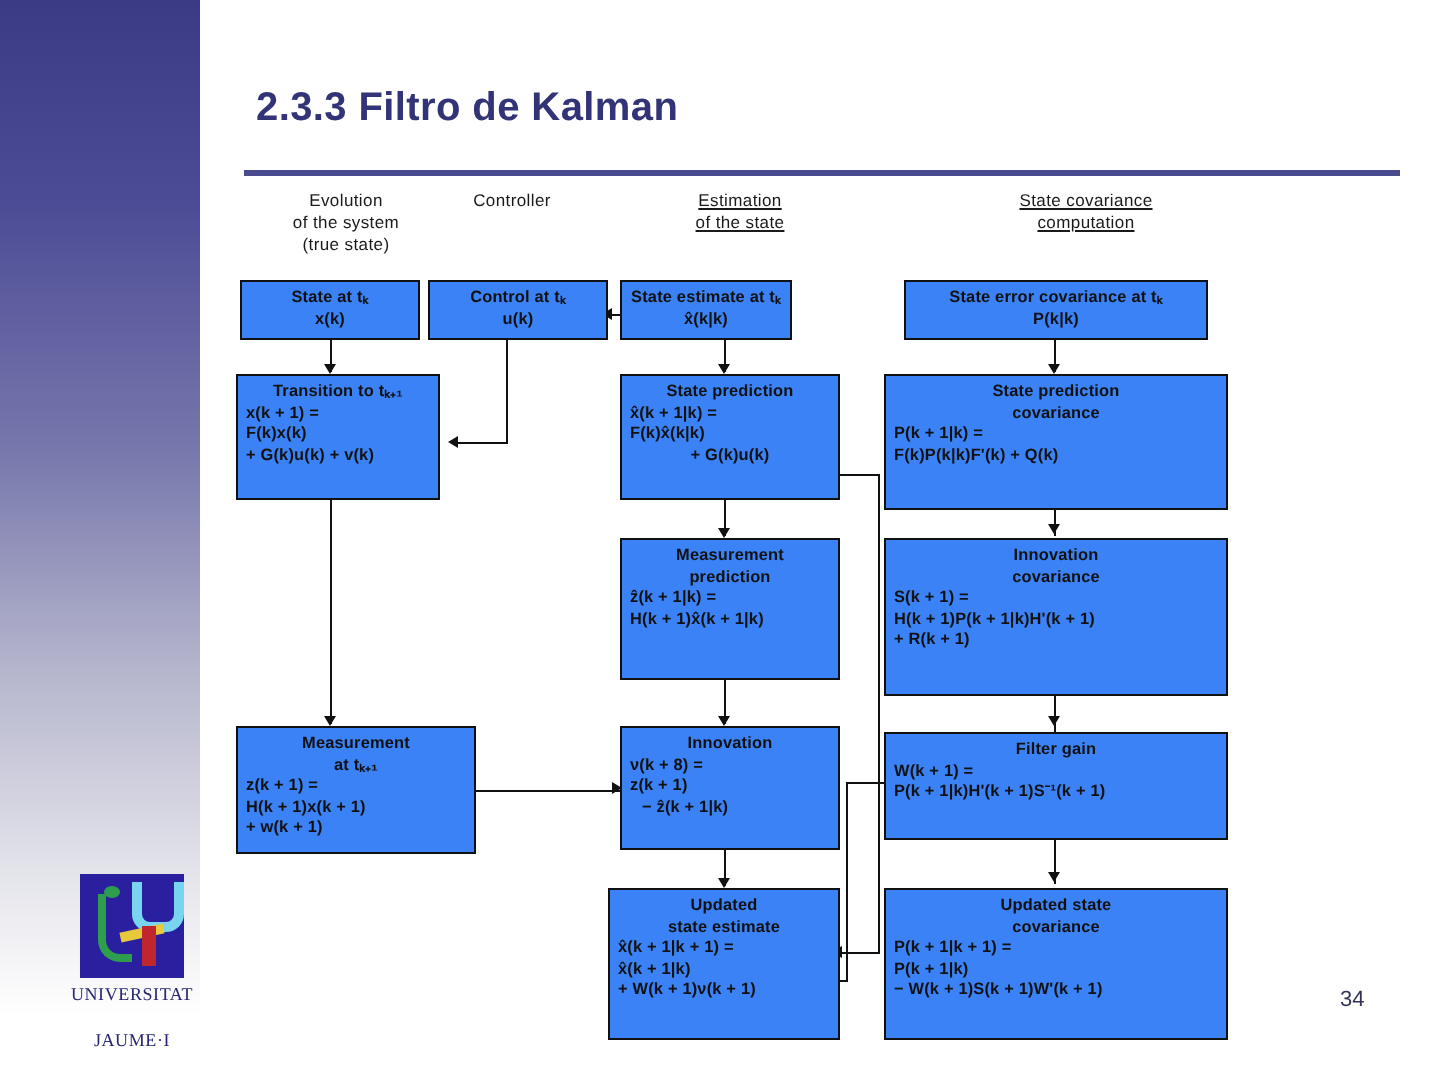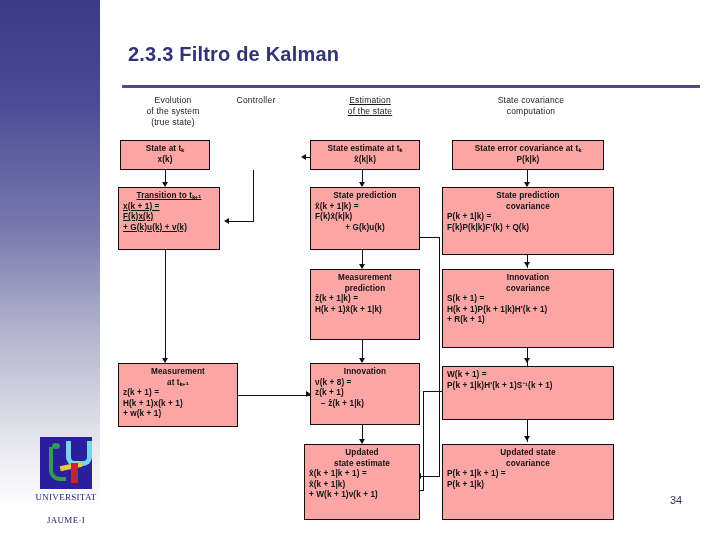--- a/index.html
+++ b/index.html
@@ -57,21 +57,21 @@
     position: absolute;
     text-align: center;
     font-size: 8.5px;
     color: #1a1a1a;
     line-height: 11px;
     letter-spacing: 0.2px;
   }
   .node {
     position: absolute;
     border: 1.4px solid #111111;
-    background: #fca5a5;
+    background: #3b82f6;
     box-sizing: border-box;
     font-size: 8.2px;
     color: #111111;
     line-height: 10.6px;
     padding: 3px 4px 2px 4px;
     letter-spacing: 0.1px;
   }
   .node .hd {
     display: block;
     text-align: center;
@@ -154,21 +154,21 @@
     <div>of the system</div>
     <div>(true state)</div>
   </div>
   <div class="col-head" style="left:208px;top:95px;width:96px;">
     <div>Controller</div>
   </div>
   <div class="col-head" style="left:310px;top:95px;width:120px;text-decoration:underline;">
     <div>Estimation</div>
     <div>of the state</div>
   </div>
-  <div class="col-head" style="left:456px;top:95px;width:150px;">
+  <div class="col-head" style="left:468px;top:95px;width:150px;text-decoration:underline;">
     <div>State covariance</div>
     <div>computation</div>
   </div>
 
   <div class="vline" style="left:165px;top:170px;height:16px;"></div>
   <div class="arrow-d" style="left:161.7px;top:182px;"></div>
 
   <div class="vline" style="left:165px;top:250px;height:112px;"></div>
   <div class="arrow-d" style="left:161.7px;top:358px;"></div>
 
@@ -211,32 +211,36 @@
   <div class="hline" style="left:424px;top:391px;width:18px;"></div>
   <div class="vline" style="left:422.6px;top:391px;height:100px;"></div>
   <div class="hline" style="left:408px;top:490px;width:16px;"></div>
   <div class="arrow-l" style="left:404px;top:486.8px;"></div>
 
   <div class="node center" style="left:120px;top:140px;width:90px;height:30px;">
     <span class="hd">State at tₖ</span>
     <span class="eq">x(k)</span>
   </div>
 
-
-  <div class="node center" style="left:310px;top:140px;width:110px;height:30px;">
+  <div class="node center" style="left:214px;top:140px;width:90px;height:30px;">
+    <span class="hd">Control at tₖ</span>
+    <span class="eq">u(k)</span>
+  </div>
+
+  <div class="node center" style="left:310px;top:140px;width:86px;height:30px;">
     <span class="hd">State estimate at tₖ</span>
     <span class="eq">x̂(k|k)</span>
   </div>
 
   <div class="node center" style="left:452px;top:140px;width:152px;height:30px;">
     <span class="hd">State error covariance at tₖ</span>
     <span class="eq">P(k|k)</span>
   </div>
 
-  <div class="node" style="left:118px;top:187px;width:102px;height:63px;text-decoration:underline;">
+  <div class="node" style="left:118px;top:187px;width:102px;height:63px;">
     <span class="hd">Transition to tₖ₊₁</span>
     <span class="eq">x(k + 1) =</span>
     <span class="eq">F(k)x(k)</span>
     <span class="eq">+ G(k)u(k) + v(k)</span>
   </div>
 
   <div class="node" style="left:310px;top:187px;width:110px;height:63px;">
     <span class="hd">State prediction</span>
     <span class="eq">x̂(k + 1|k) =</span>
     <span class="eq">F(k)x̂(k|k)</span>
@@ -274,37 +278,39 @@
   </div>
 
   <div class="node" style="left:310px;top:363px;width:110px;height:62px;">
     <span class="hd">Innovation</span>
     <span class="eq">ν(k + 8) =</span>
     <span class="eq">z(k + 1)</span>
     <span class="eq" style="padding-left:6px;">− ẑ(k + 1|k)</span>
   </div>
 
   <div class="node" style="left:442px;top:366px;width:172px;height:54px;">
+    <span class="hd">Filter gain</span>
     <span class="eq">W(k + 1) =</span>
     <span class="eq">P(k + 1|k)H'(k + 1)S⁻¹(k + 1)</span>
   </div>
 
   <div class="node" style="left:304px;top:444px;width:116px;height:76px;">
     <span class="hd">Updated</span>
     <span class="hd">state estimate</span>
     <span class="eq">x̂(k + 1|k + 1) =</span>
     <span class="eq">x̂(k + 1|k)</span>
     <span class="eq">+ W(k + 1)ν(k + 1)</span>
   </div>
 
   <div class="node" style="left:442px;top:444px;width:172px;height:76px;">
     <span class="hd">Updated state</span>
     <span class="hd">covariance</span>
     <span class="eq">P(k + 1|k + 1) =</span>
     <span class="eq">P(k + 1|k)</span>
+    <span class="eq">− W(k + 1)S(k + 1)W'(k + 1)</span>
   </div>
 
 </div>
 
 <div id="logo">
   <div id="logo-mark">
     <div class="g-j"></div>
     <div class="g-j-dot"></div>
     <div class="g-u"></div>
     <div class="g-bar"></div>

